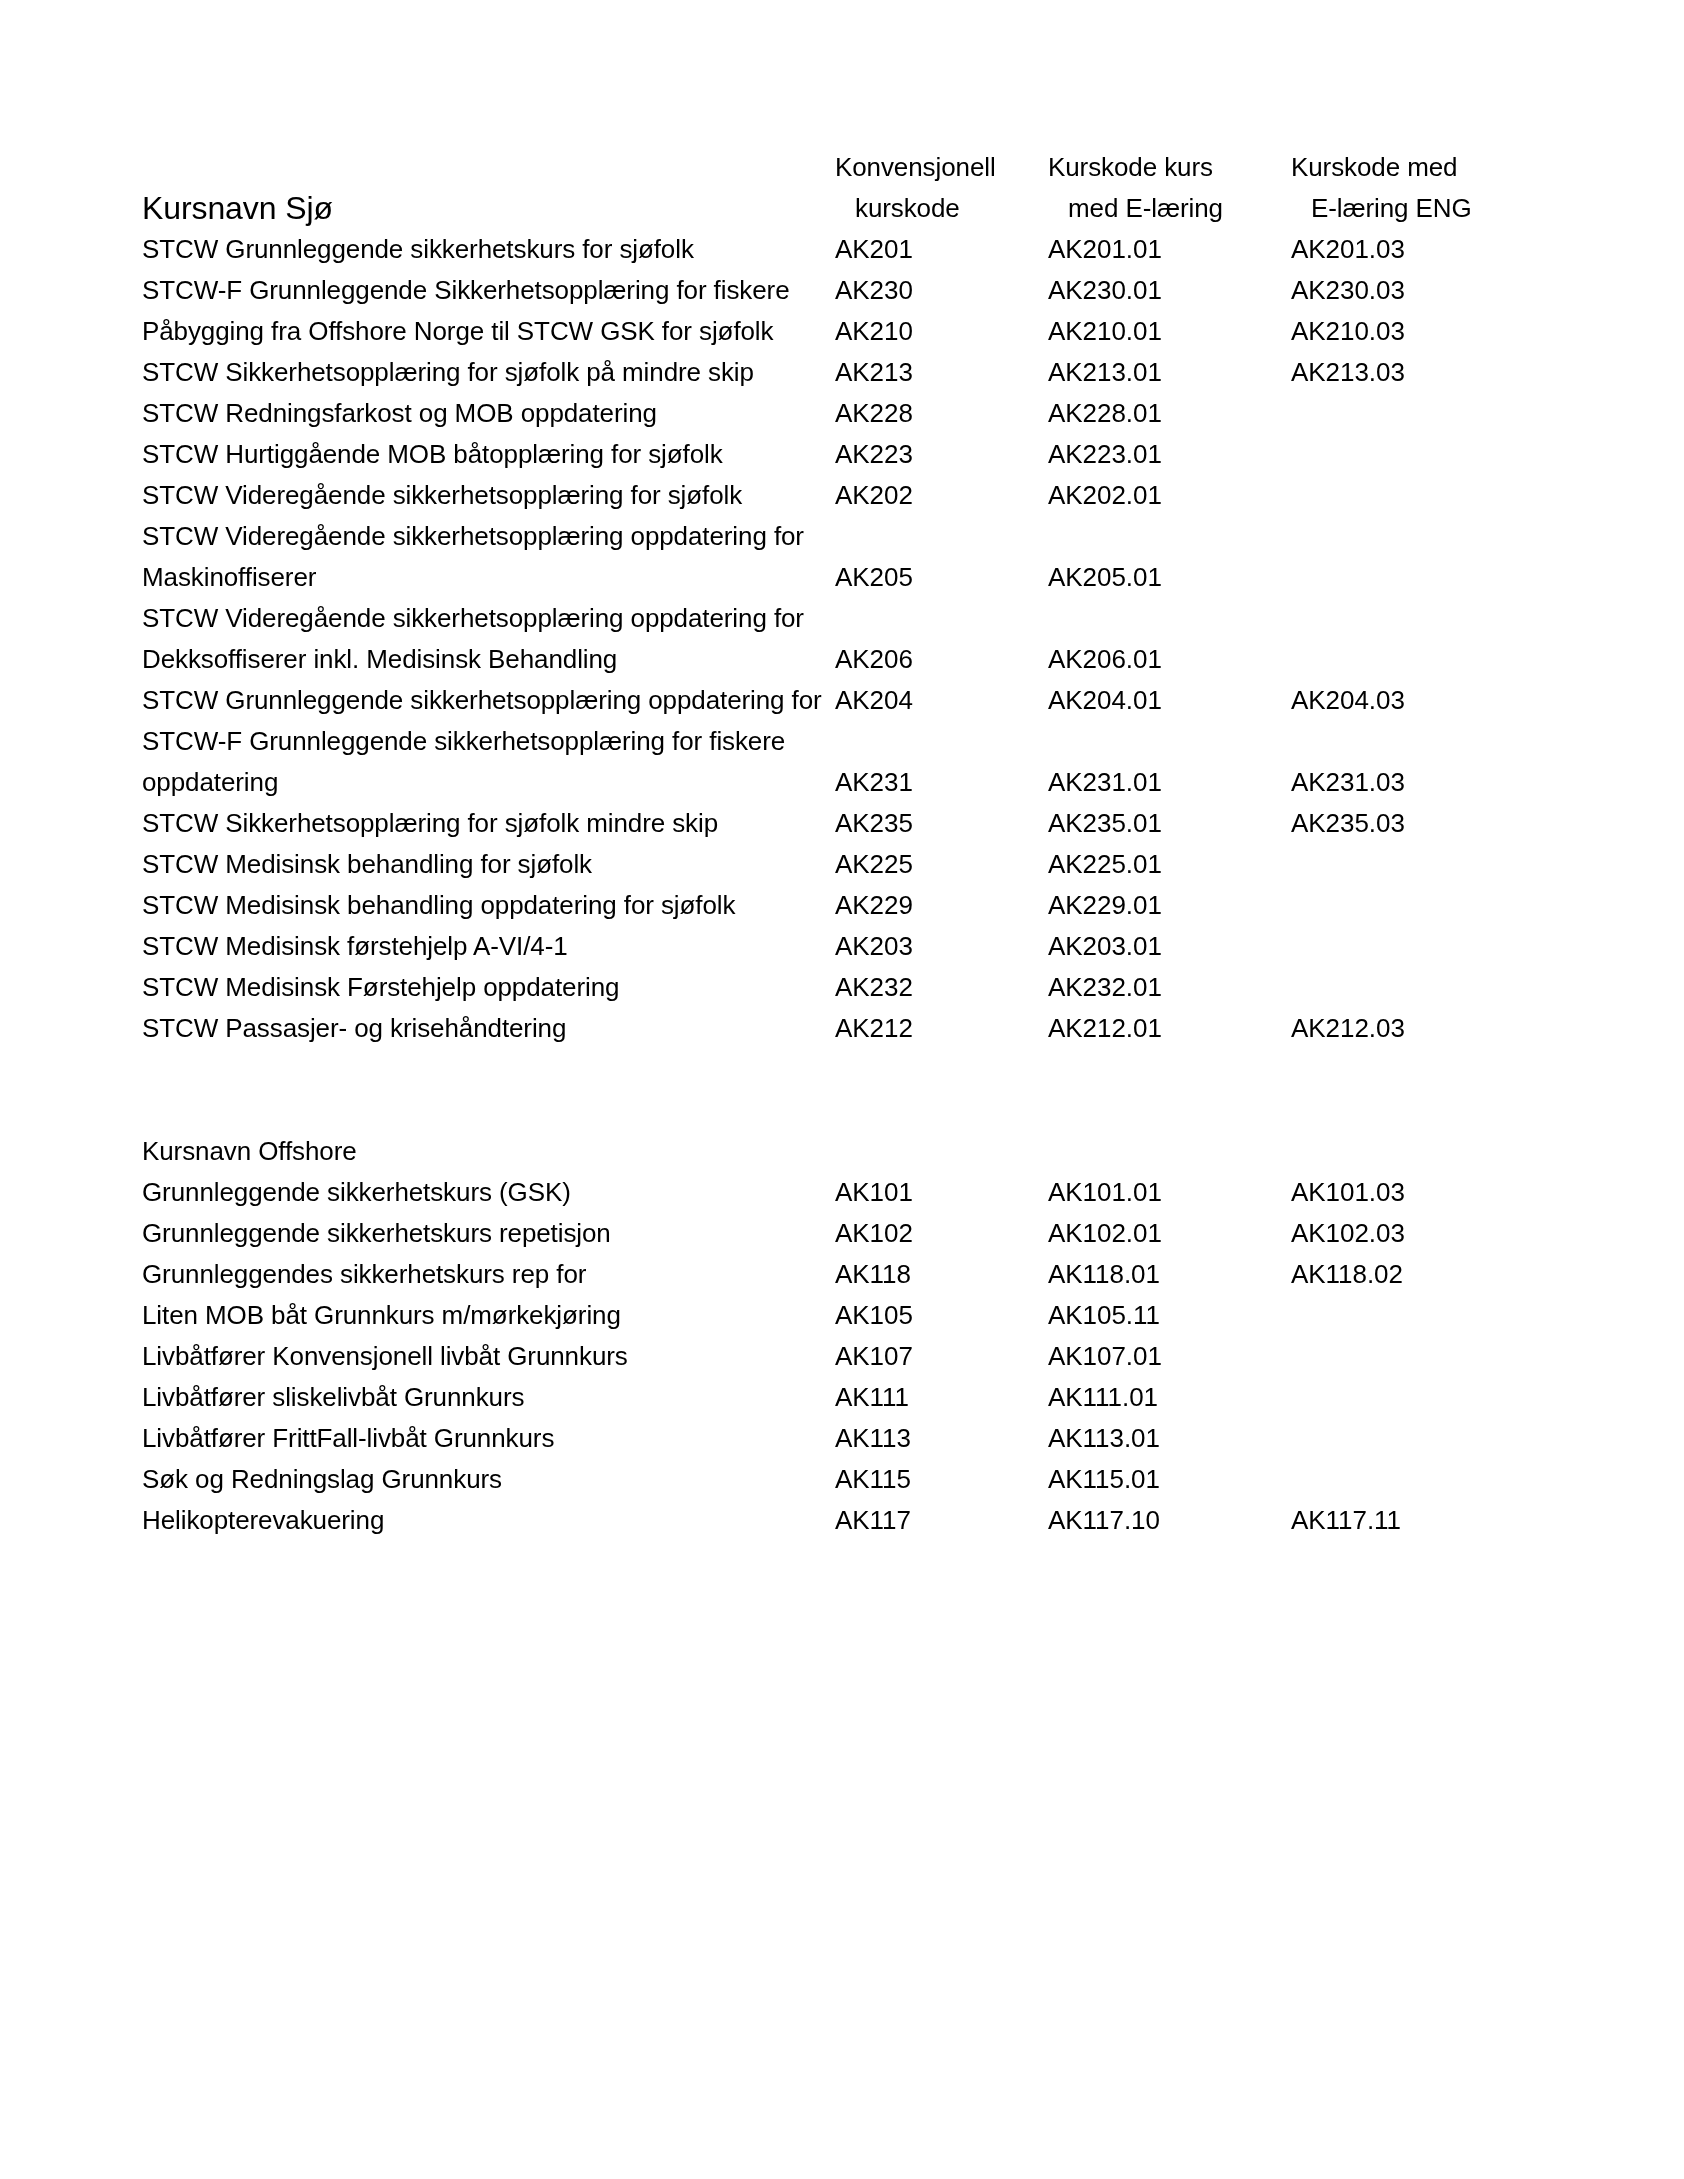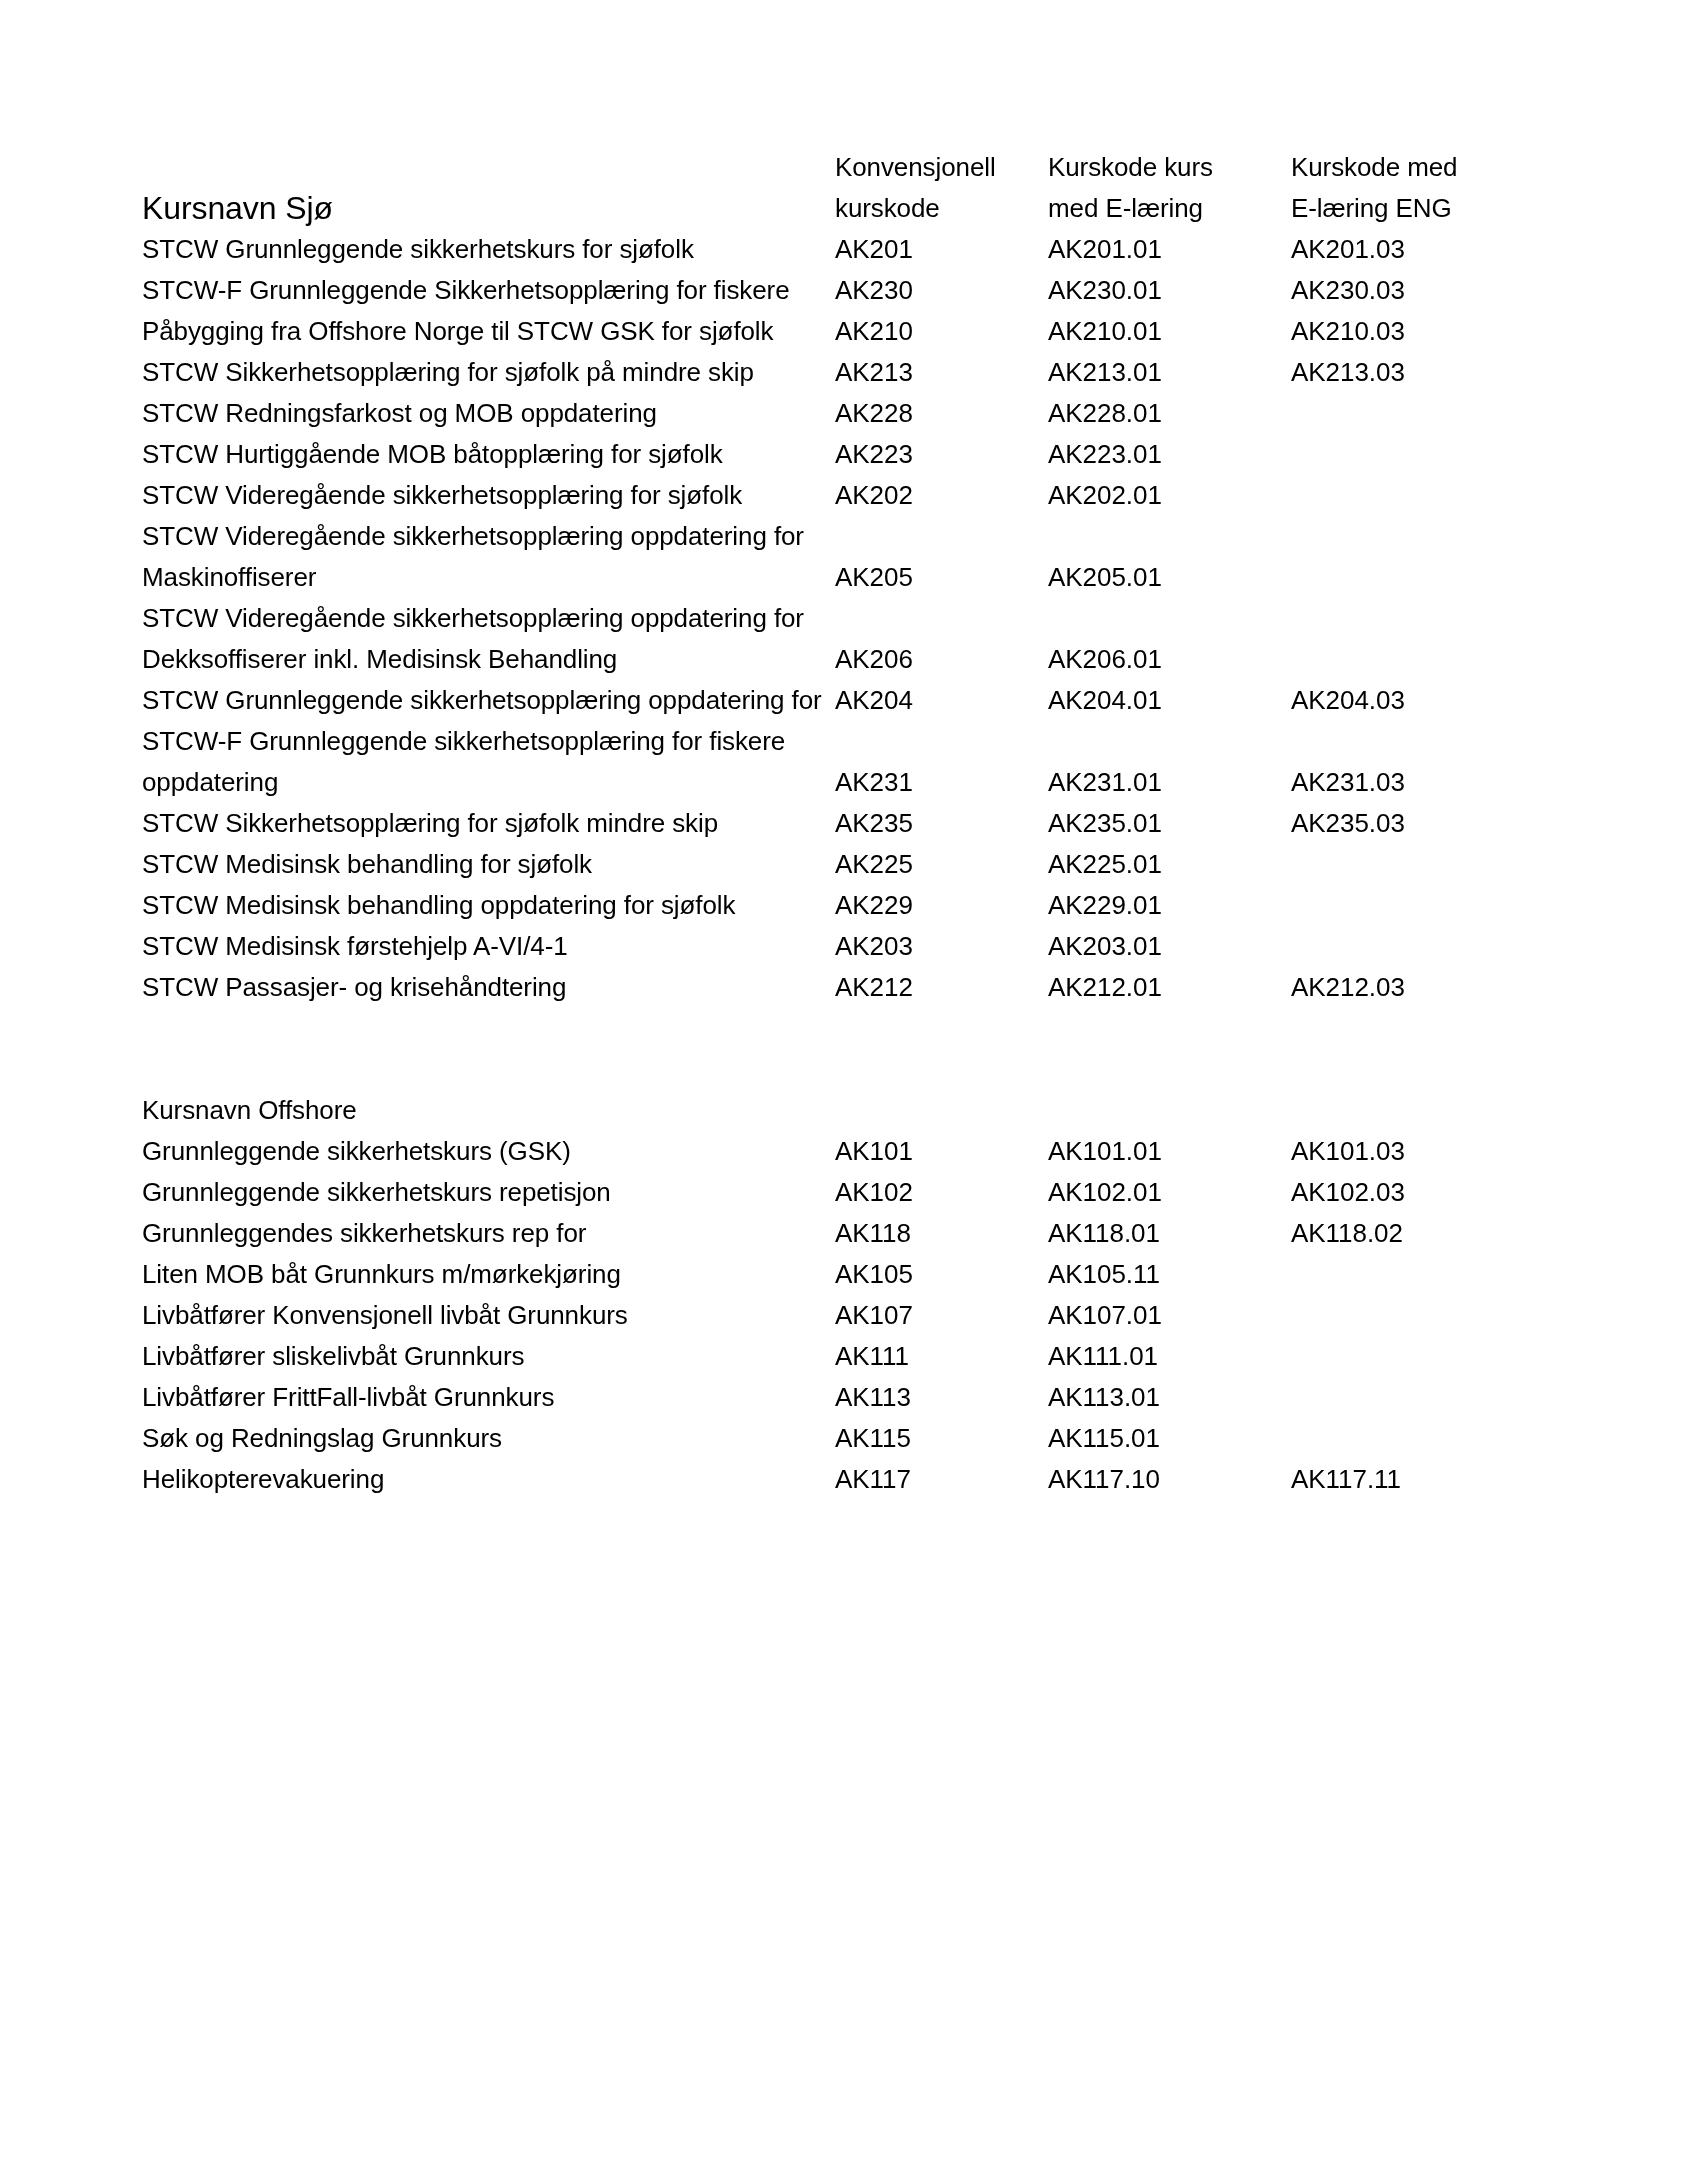--- a/index.html
+++ b/index.html
@@ -43,21 +43,21 @@
     font-weight: normal;
   }
 
   .hdr-cell {
     font-size: 26px;
     font-weight: bold;
     line-height: 41px;
     letter-spacing: -0.1px;
   }
   .hdr-cell .l1 { display: block; }
-  .hdr-cell .l2 { display: block; }
+  .hdr-cell .l2 { display: block; margin-left: 20px; }
   .hdr-name {
     font-size: 32px;
     font-weight: bold;
     line-height: 41px;
     letter-spacing: -0.1px;
   }
   .hdr-name-pad { display: block; height: 41px; }
 
   .row-cell {
     font-size: 26px;
@@ -206,20 +206,26 @@
             <td class="row-cell code"><span>AK229.01</span></td>
             <td class="row-cell code"><span></span></td>
           </tr>
           <tr>
             <td class="name-cell">STCW Medisinsk førstehjelp A-VI/4-1</td>
             <td class="row-cell code"><span>AK203</span></td>
             <td class="row-cell code"><span>AK203.01</span></td>
             <td class="row-cell code"><span></span></td>
           </tr>
           <tr>
+            <td class="name-cell">STCW Medisinsk Førstehjelp oppdatering</td>
+            <td class="row-cell code"><span>AK232</span></td>
+            <td class="row-cell code"><span>AK232.01</span></td>
+            <td class="row-cell code"><span></span></td>
+          </tr>
+          <tr>
             <td class="name-cell">STCW Passasjer- og krisehåndtering</td>
             <td class="row-cell code"><span>AK212</span></td>
             <td class="row-cell code"><span>AK212.01</span></td>
             <td class="row-cell code"><span>AK212.03</span></td>
           </tr>
         </tbody>
       <tbody>
         <tr class="gap-row">
             <td></td>
             <td></td>

